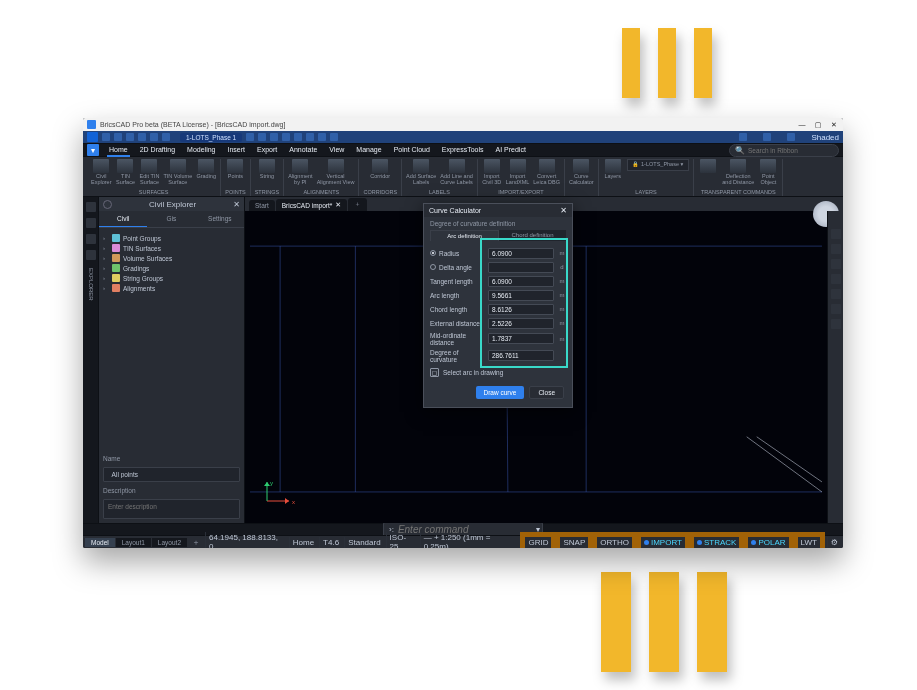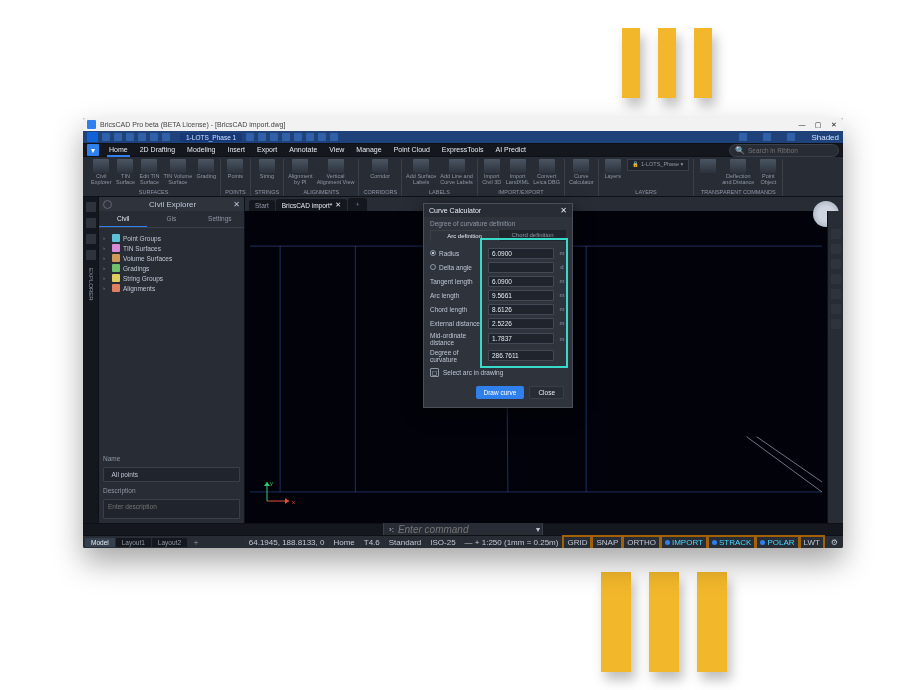--- a/index.html
+++ b/index.html
@@ -181,21 +181,21 @@
   
   .layouts{height:13px;background:var(--panel);border-top:1px solid #0d1015;display:flex;align-items:center;gap:1px;padding:0 2px;}
   .layouts .lt{font-size:6.5px;padding:1px 6px;background:var(--app-dark);color:var(--text-dim);}
   .layouts .lt.active{color:var(--text-br);background:#35404f;}
   .layouts .add{font-size:8px;color:var(--text-dim);padding:0 4px;}
 
   .cmdbar{height:12px;background:var(--app-dark);display:flex;align-items:center;justify-content:center;border-top:1px solid #0d1015;}
   .cmd{display:flex;align-items:center;gap:4px;background:var(--panel);border:1px solid var(--border);border-radius:2px;padding:1px 5px;width:160px;}
   .cmd input{all:unset;font-size:10px;color:var(--text-dim);font-style:italic;flex:1;}
   .sb{padding:1px 3px;border-left:1px solid #2a2f38;}
-  .toggle{padding:1px 3px;border:2px solid #a16207;margin-left:-1px;display:flex;align-items:center;gap:2px;}
+  .toggle{padding:1px 3px;border:5px solid #a16207;margin-left:-1px;display:flex;align-items:center;gap:2px;}
   .toggle.on{color:#4ad7ff;}
   .dot{width:5px;height:5px;border-radius:50%;}
   .dot.green{background:#23a559;}
   .dot.red{background:#e1584b;}
   .dot.blue{background:#2f80ed;}
 </style>
 </head>
 <body>
 
 <div class="decor top">

